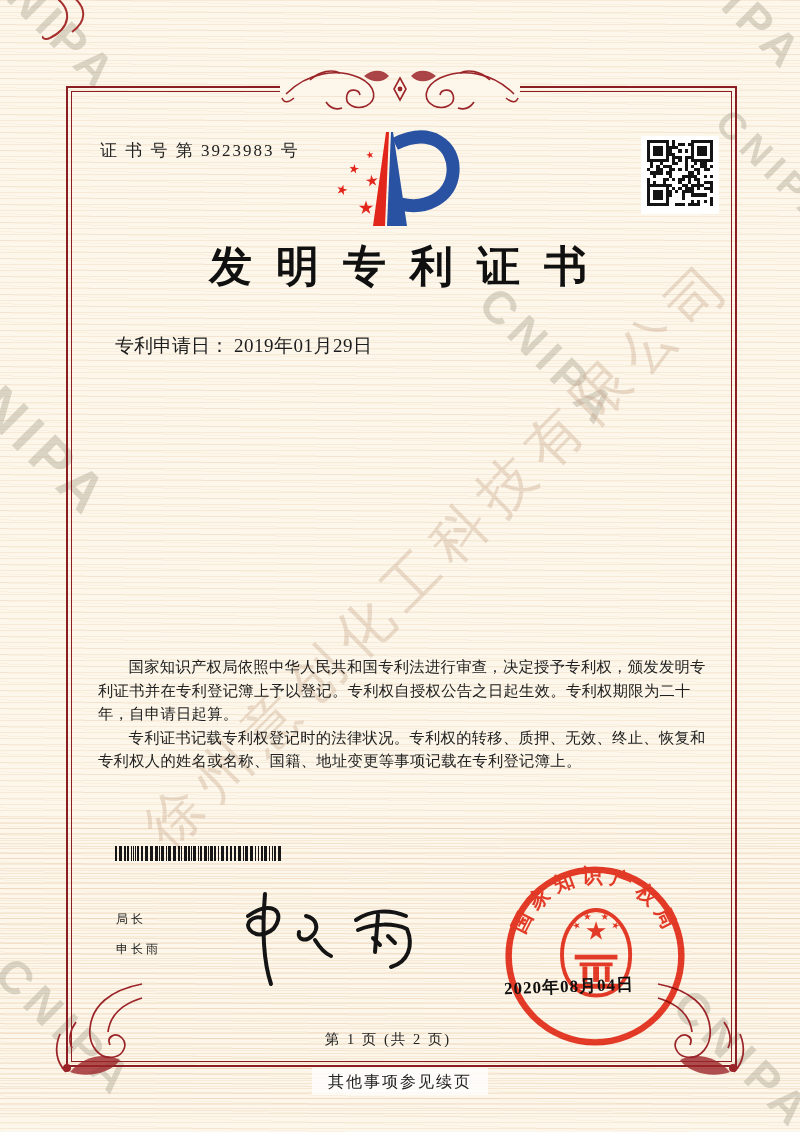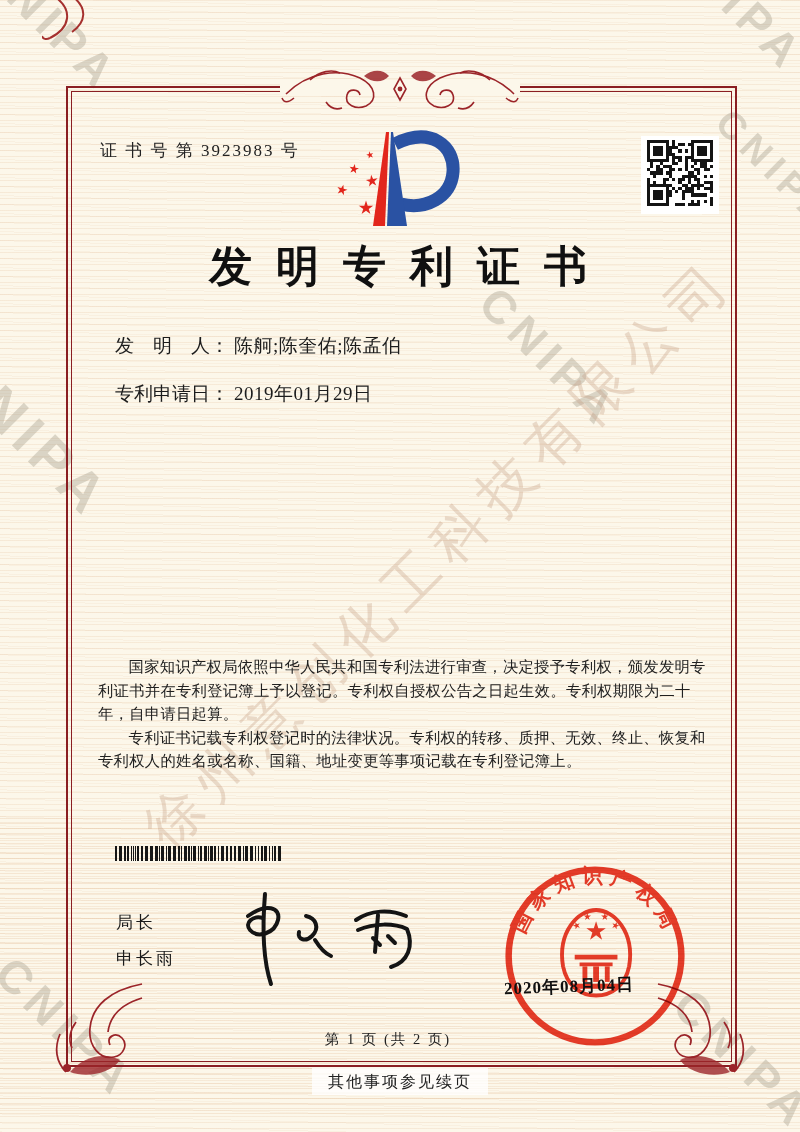--- a/index.html
+++ b/index.html
@@ -53,21 +53,21 @@
   .lbl{white-space:pre;}
   .val{margin-left:5px;letter-spacing:.5px;}
   .grant-gap{display:inline-block;width:56px;}
   
   .paras{position:absolute;left:98px;top:655px;width:614px;font-size:15.3px;line-height:23.6px;color:#202020;}
   .paras p{margin:0;text-indent:2em;letter-spacing:.3px;}
   
   #barcode{position:absolute;left:115px;top:846px;width:208px;height:15px;display:flex;align-items:stretch;}
   #barcode span{background:#161616;flex:none;}
   
-  .signer{position:absolute;left:116px;top:911px;font-family:"Liberation Sans",sans-serif;font-size:17px;color:#1a1a1a;}
+  .signer{position:absolute;left:116px;top:911px;font-family:"Liberation Sans",sans-serif;font-size:12px;color:#1a1a1a;}
   .signer div{margin-bottom:13px;letter-spacing:3px;}
   .signature{position:absolute;left:218px;top:888px;}
   
   .seal{position:absolute;left:500px;top:861px;mix-blend-mode:multiply;opacity:.95;}
   .seal-date{
     position:absolute;left:504px;top:975px;font-size:17px;font-weight:600;letter-spacing:1px;
     transform:rotate(-2deg);color:#101010;white-space:nowrap;
   }
   
   .page-num{position:absolute;left:0;top:1030px;width:776px;text-align:center;font-size:14.5px;letter-spacing:2px;color:#222;}
@@ -388,23 +388,20 @@
     <use href="#st" transform="translate(49,57) scale(0.62) rotate(-8)"></use>
     <use href="#st" transform="translate(19,66) scale(0.55) rotate(15)"></use>
     <use href="#st" transform="translate(43,84) scale(0.75)"></use>
   </g>
 </svg>
 
 <div class="title">发明专利证书</div>
 
 <div class="fields">
   <div class="row">
-    <span class="lbl">发　明　人：</span><span class="val">陈舸;陈奎佑;陈孟伯</span>
-  </div>
-  <div class="row">
     <span class="lbl">专利申请日：</span><span class="val">2019年01月29日</span>
   </div>
 </div>
 
 <div class="paras">
   <p>国家知识产权局依照中华人民共和国专利法进行审查，决定授予专利权，颁发发明专利证书并在专利登记簿上予以登记。专利权自授权公告之日起生效。专利权期限为二十年，自申请日起算。</p>
   <p>专利证书记载专利权登记时的法律状况。专利权的转移、质押、无效、终止、恢复和专利权人的姓名或名称、国籍、地址变更等事项记载在专利登记簿上。</p>
 </div>
 
 <div id="barcode">

